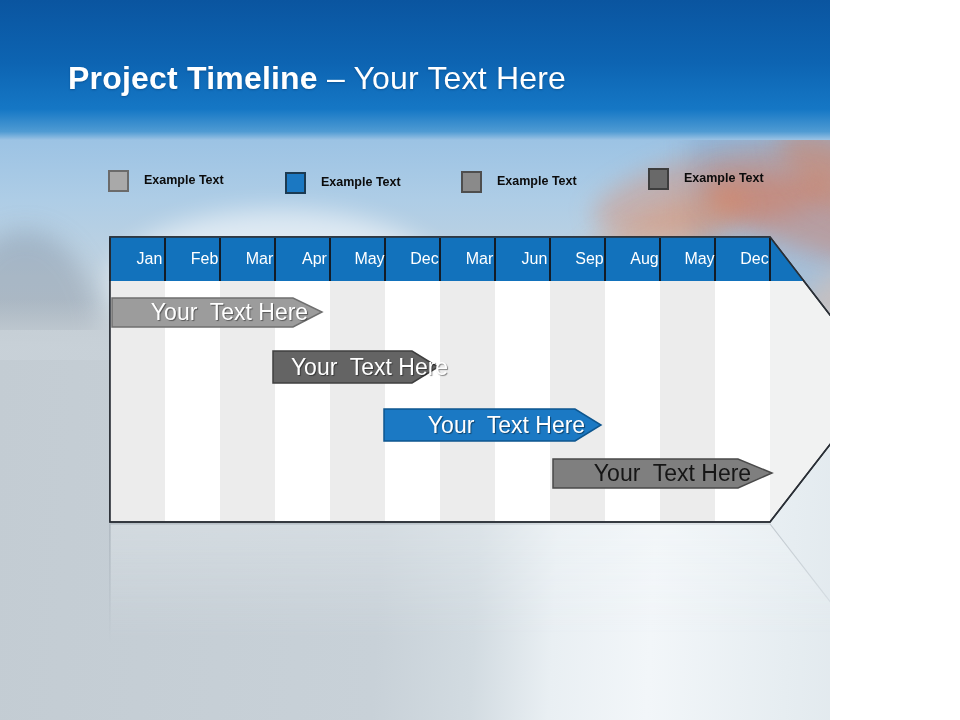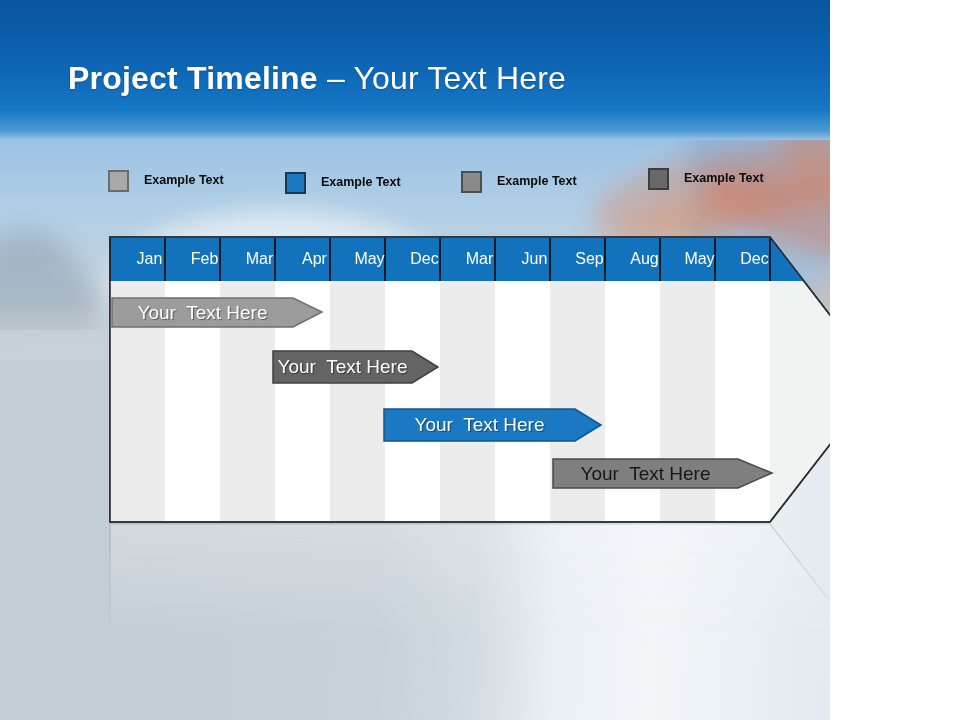--- a/index.html
+++ b/index.html
@@ -52,21 +52,21 @@
   .b3{fill:var(--bar3-fill);stroke:var(--bar3-stroke);stroke-width:1.5;}
   .b4{fill:var(--bar4-fill);stroke:var(--bar4-stroke);stroke-width:1.5;}
 
   
   .months{position:absolute;left:122px;top:237px;width:660px;height:44px;display:flex;}
   .month-cell{width:55px;height:44px;display:flex;align-items:center;justify-content:center;
     color:#ffffff;font-size:16px;}
 
   
   .bar-label{position:absolute;display:flex;align-items:center;justify-content:center;
-    font-size:19px;white-space:pre;color:#ffffff;text-shadow:1px 1px 1px rgba(0,0,0,0.45);}
+    font-size:23px;white-space:pre;color:#ffffff;text-shadow:1px 1px 1px rgba(0,0,0,0.45);padding-left:27px;}
   .bl1{left:112px;top:298px;width:181px;height:29px;}
   .bl2{left:273px;top:351px;width:139px;height:32px;}
   .bl3{left:384px;top:409px;width:191px;height:32px;}
   .bl4{left:553px;top:459px;width:185px;height:29px;color:#161616;text-shadow:none;}
 
   
   .reflection{position:absolute;left:0;top:523px;width:960px;height:140px;
     -webkit-mask-image:linear-gradient(180deg,rgba(0,0,0,0.55),transparent 85%);
     mask-image:linear-gradient(180deg,rgba(0,0,0,0.55),transparent 85%);}
 </style>

